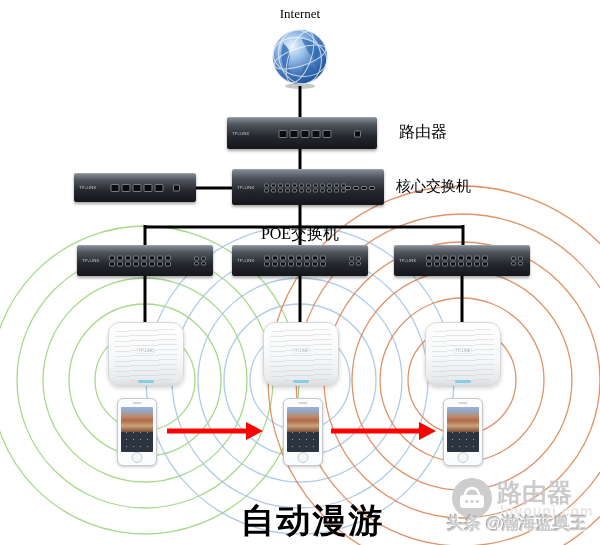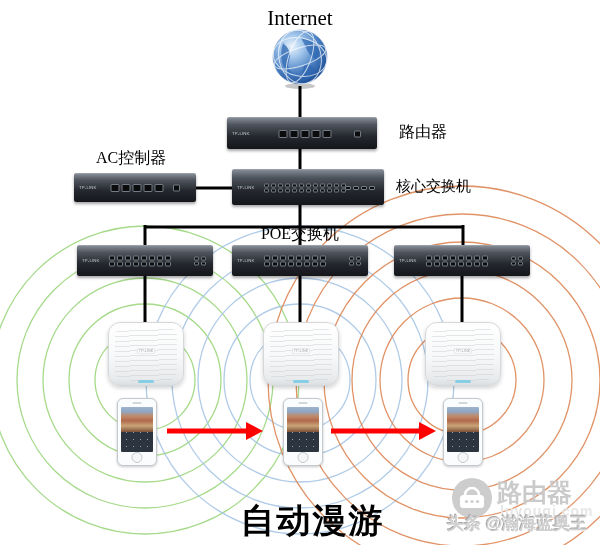--- a/index.html
+++ b/index.html
@@ -3,21 +3,21 @@
 <meta charset="utf-8">
 <style>
   html,body{margin:0;padding:0;background:#fff;}
   #stage{position:relative;width:600px;height:545px;background:#ffffff;overflow:hidden;
          font-family:"Liberation Sans",sans-serif;}
   svg.layer{position:absolute;left:0;top:0;}
 
   
   .lbl{position:absolute;font-family:"Liberation Serif","DejaVu Serif",serif;
        font-size:16px;color:#000;white-space:nowrap;z-index:40;}
-  #lbl-internet{left:250px;top:6px;width:100px;text-align:center;font-size:21px;}
+  #lbl-internet{left:250px;top:6px;width:100px;text-align:center;font-size:13px;}
   #lbl-router{left:399px;top:122px;}
   #lbl-ac{left:96px;top:148px;}
   #lbl-core{left:396px;top:177px;font-size:15px;}
   #lbl-poe{left:252px;top:224px;width:96px;text-align:center;z-index:40;}
   #lbl-caption{left:230px;top:498px;width:165px;text-align:center;
        font-family:"Liberation Sans",sans-serif;font-weight:700;font-size:34px;
        letter-spacing:2px;color:#000;}
 
   
   .rack{position:absolute;z-index:30;border-radius:2px;border-top:1px solid #9aa0a8;
@@ -339,21 +339,20 @@
       <polygon points="246,422 263,431 246,440" fill="#ff0000"></polygon>
     </g>
     <g>
       <line x1="331" y1="431" x2="420" y2="431" stroke="#ff0000" stroke-width="5"></line>
       <polygon points="419,422 436,431 419,440" fill="#ff0000"></polygon>
     </g>
   </svg>
 
   <div class="lbl" id="lbl-internet">Internet</div>
   <div class="lbl" id="lbl-router">路由器</div>
-  <div class="lbl" id="lbl-ac">AC控制器</div>
   <div class="lbl" id="lbl-poe">POE交换机</div>
   <div class="lbl" id="lbl-core">核心交换机</div>
   <div class="lbl" id="lbl-caption">自动漫游</div>
 
   <div id="wm-logo">
     <svg width="40" height="40" viewBox="0 0 40 40">
       <path d="M13 17 a7 7 0 0 1 14 0" fill="none" stroke="#ffffff" stroke-width="2.6"></path>
       <rect x="8" y="17" width="24" height="13" rx="3.5" fill="#ffffff"></rect>
       <circle cx="14.5" cy="23.5" r="1.6" fill="#cdcdcd"></circle>
       <circle cx="20" cy="23.5" r="1.6" fill="#cdcdcd"></circle>

